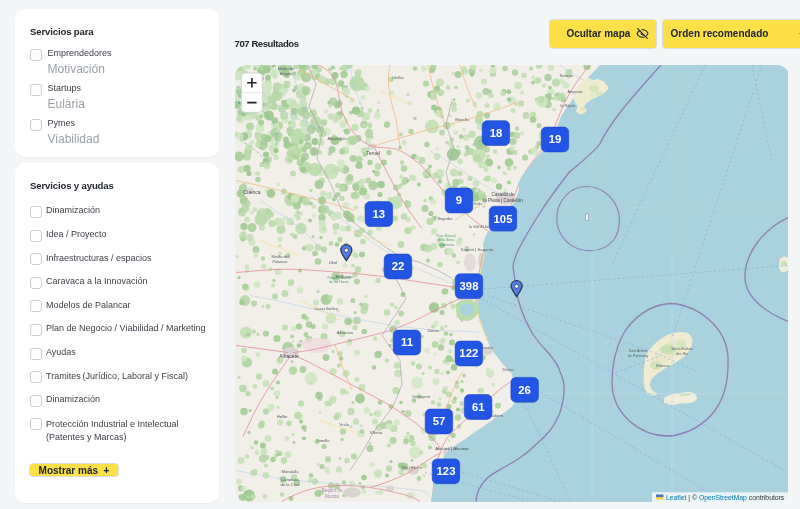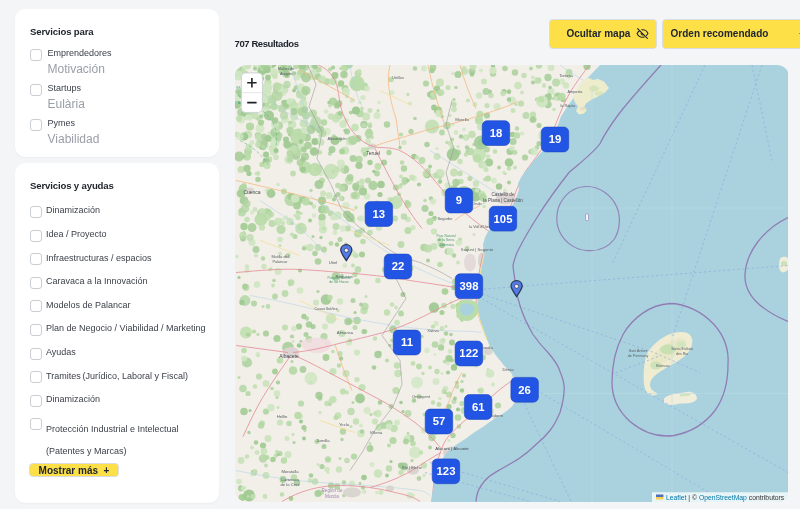--- a/index.html
+++ b/index.html
@@ -63,21 +63,21 @@
 <div class="row" style="top:370.6px">
     <span class="cb"></span>
     <span class="lb">Tramites (Jurídico, Laboral y Fiscal)</span>
   </div>
 <div class="row" style="top:394.2px">
     <span class="cb"></span>
     <span class="lb">Dinamización</span>
   </div>
 <div class="row" style="top:417.8px">
     <span class="cb"></span>
-    <span class="lb" style="line-height:22px; white-space:normal; width:160px;">Protección Industrial e Intelectual (Patentes y Marcas)</span>
+    <span class="lb" style="line-height:13px; white-space:normal; width:160px;">Protección Industrial e Intelectual (Patentes y Marcas)</span>
   </div>
 <div class="btn" style="left:29px; top:463px; width:90px; height:14px;">Mostrar más&nbsp;&nbsp;+</div>
 <div style="position:absolute; left:234.5px; top:38.2px; font-weight:bold; font-size:9.5px; color:#20262e; letter-spacing:-0.4px;">707 Resultados</div>
 <div class="btn" style="left:549.4px; top:18.6px; width:107.6px; height:30px; justify-content:flex-start; padding-left:16px;">Ocultar mapa
 <svg width="13" height="13" viewBox="0 0 24 24" style="margin-left:6px" fill="none" stroke="#20262e" stroke-width="2" stroke-linecap="round">
 <path d="M3 3 L21 21"></path>
 <path d="M10.6 5.1 A 9.8 9.8 0 0 1 12 5 C 17 5 21 9 22 12 A 13.2 13.2 0 0 1 19.4 15.6 M6.6 6.8 A 13 13 0 0 0 2 12 C 3 15 7 19 12 19 A 9.9 9.9 0 0 0 15.2 18.4"></path>
 <path d="M9.9 10.1 A 3 3 0 0 0 14 14.2"></path>
 </svg>
 </div>

